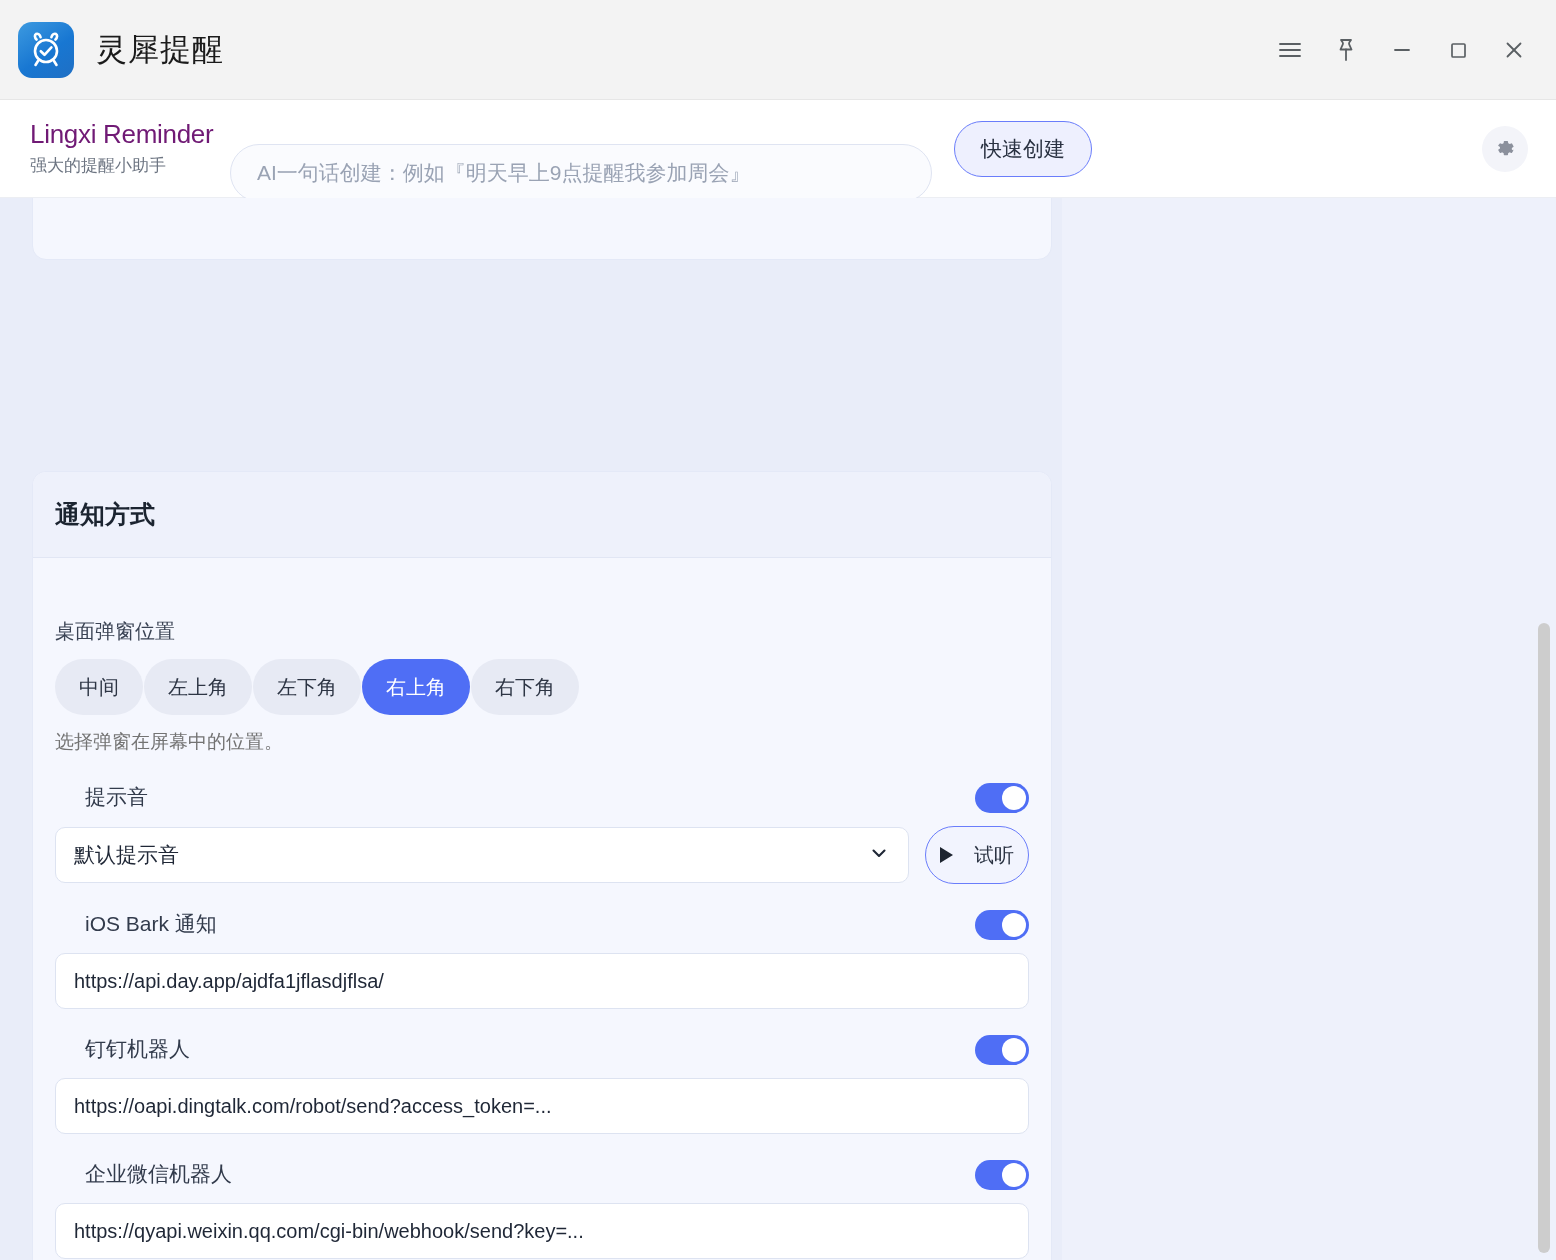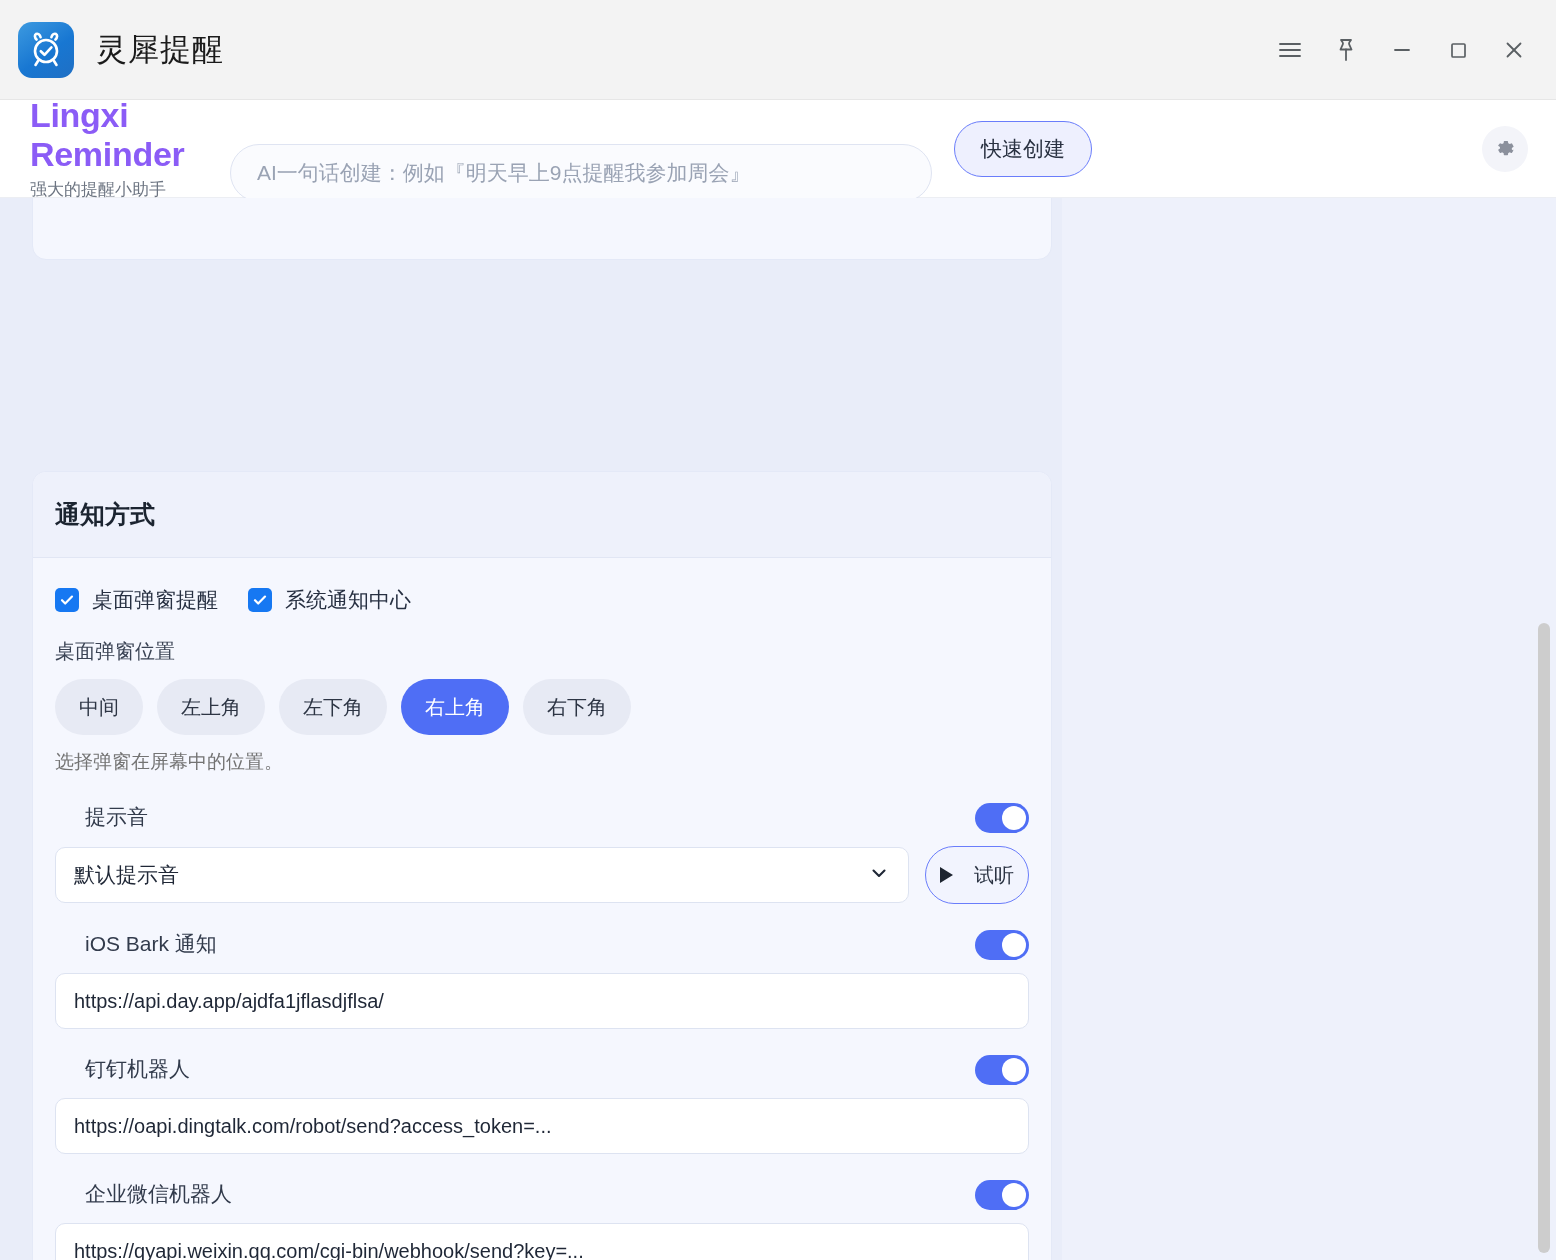--- a/index.html
+++ b/index.html
@@ -46,21 +46,21 @@
   
   .headerbar {
     height: 98px; min-height: 98px;
     background: #ffffff;
     border-bottom: 1px solid #eceef3;
     display: flex; align-items: center;
     padding: 0 28px 0 30px;
   }
   .brand { width: 200px; flex: 0 0 auto; }
   .brand-name {
-    font-size: 34px; font-weight: bold; color: #8b5cf6; letter-spacing: -0.3px;
+    font-size: 26px; font-weight: normal; color: #701a75; letter-spacing: -0.3px;
     line-height: 1.15;
   }
   .brand-sub { font-size: 17px; color: #6d7582; margin-top: 4px; }
   .ai-wrap { flex: 1 1 auto; display: flex; align-items: center; padding-left: 0px; }
   .ai-input {
     width: 702px; height: 58px; border-radius: 29px;
     border: 1px solid #dfe4f2; background: #fafbfe;
     font-size: 21px; color: #9aa3b4; padding: 0 26px;
     outline: none; font-family: inherit; margin-top: 48px;
   }
@@ -129,22 +129,22 @@
 
   .check-row { display: flex; align-items: center; gap: 30px; margin-bottom: 24px; }
   .chk-item { display: flex; align-items: center; cursor: pointer; }
   .chk-box {
     width: 24px; height: 24px; border-radius: 5px;
     background: #1678f2; flex: 0 0 auto;
     display: flex; align-items: center; justify-content: center;
   }
   .chk-label { font-size: 21px; color: #273042; margin-left: 13px; }
 
-  .field-label { font-size: 20px; color: #3a4354; margin-bottom: 14px; }
-  .pos-row { display: flex; gap: 14px; margin-bottom: 14px; }
+  .field-label { font-size: 20px; color: #3a4354; margin-bottom: 14px; margin-top: 32px; }
+  .pos-row { display: flex; gap: 1px; margin-bottom: 14px; }
   .pos-btn {
     height: 56px; padding: 0 24px; border-radius: 28px;
     background: #e7eaf4; color: #2d3544; font-size: 20px;
     border: none; cursor: pointer; font-family: inherit;
     display: flex; align-items: center; justify-content: center;
   }
   .pos-btn.active { background: #4f6ef5; color: #ffffff; }
   .hint { font-size: 19px; color: #737373; margin-bottom: 28px; }
 
   .sec { margin-bottom: 26px; }
@@ -279,38 +279,20 @@
 
       <div class="card-partial"></div>
 
       <div class="card">
         <div class="card-head">
           <div class="card-head-title">通知方式</div>
         </div>
 
         <div class="card-body">
 
-          <div class="check-row">
-            <div class="chk-item">
-              <span class="chk-box">
-                <svg width="16" height="16" viewBox="0 0 16 16">
-                    <path d="M3 8.2l3.2 3.3L13 4.6" stroke="#fff" stroke-width="2.2" fill="none" stroke-linecap="round" stroke-linejoin="round"></path>
-                  </svg>
-              </span>
-              <span class="chk-label">桌面弹窗提醒</span>
-            </div>
-            <div class="chk-item">
-              <span class="chk-box">
-                <svg width="16" height="16" viewBox="0 0 16 16">
-                    <path d="M3 8.2l3.2 3.3L13 4.6" stroke="#fff" stroke-width="2.2" fill="none" stroke-linecap="round" stroke-linejoin="round"></path>
-                  </svg>
-              </span>
-              <span class="chk-label">系统通知中心</span>
-            </div>
-          </div>
 
           <div class="field-label">桌面弹窗位置</div>
           <div class="pos-row">
             <button class="pos-btn">中间</button>
             <button class="pos-btn">左上角</button>
             <button class="pos-btn">左下角</button>
             <button class="pos-btn active">右上角</button>
             <button class="pos-btn">右下角</button>
           </div>
           <div class="hint">选择弹窗在屏幕中的位置。</div>

